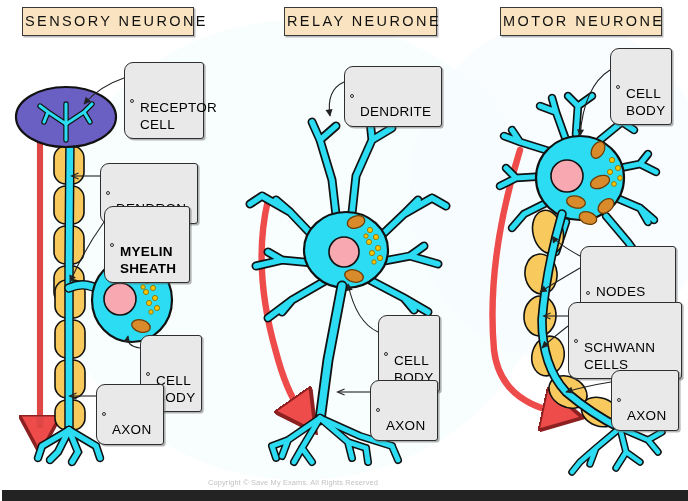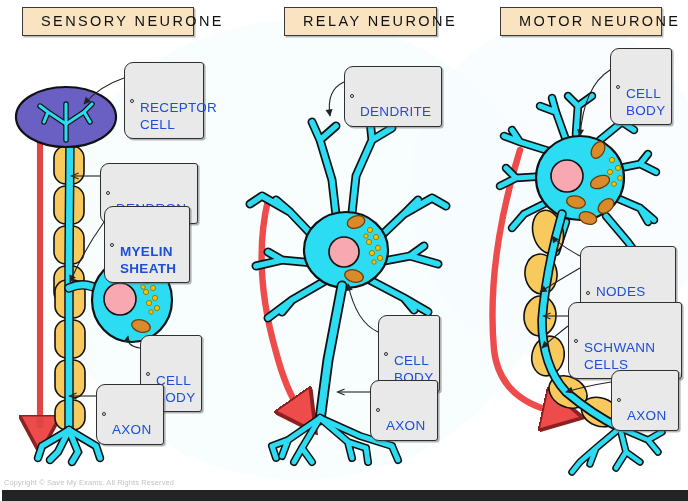--- a/index.html
+++ b/index.html
@@ -18,55 +18,55 @@
 
   
   .title-box {
     position: absolute;
     border: 1.5px solid #3a3a3a;
     background: #F9E3C0;
     color: #111;
     font-size: 14.5px;
     letter-spacing: 2.4px;
     text-align: center;
-    padding: 5px 10px 6px 18px;
+    padding: 5px 10px 6px 2px;
     white-space: nowrap;
     box-shadow: 1.5px 1.5px 0 rgba(60,60,60,0.35);
   }
 
   
   .label-box {
     position: absolute;
     background: #E9E9E9;
     border: 1.4px solid #2f2f2f;
     border-radius: 9px 3px 3px 9px;
-    color: #1d4ed8;
+    color: #000000;
     font-size: 13.5px;
     line-height: 16.5px;
     letter-spacing: 0.3px;
     padding: 4px 8px 5px 15px;
     white-space: pre-line;
     box-shadow: 1.6px 1.6px 0 rgba(90,90,90,0.45);
   }
   .label-box .dot {
     position: absolute;
     left: 5px; top: 50%;
     width: 4px; height: 4px;
     margin-top: -2px;
     border: 1.2px solid #2f2f2f;
     border-radius: 50%;
     background: #E9E9E9;
   }
 
   
   #copyright {
     position: absolute;
-    left: 4px; top: 478px;
+    left: 16px; top: 478px;
     width: 554px;
-    text-align: left;
+    text-align: center;
     font-size: 7.4px;
     color: #c2c2c2;
     letter-spacing: 0.15px;
   }
   
   #bottom-bar {
     position: absolute;
     left: 0; top: 490px;
     width: 688px; height: 11px;
     background: #232323;

